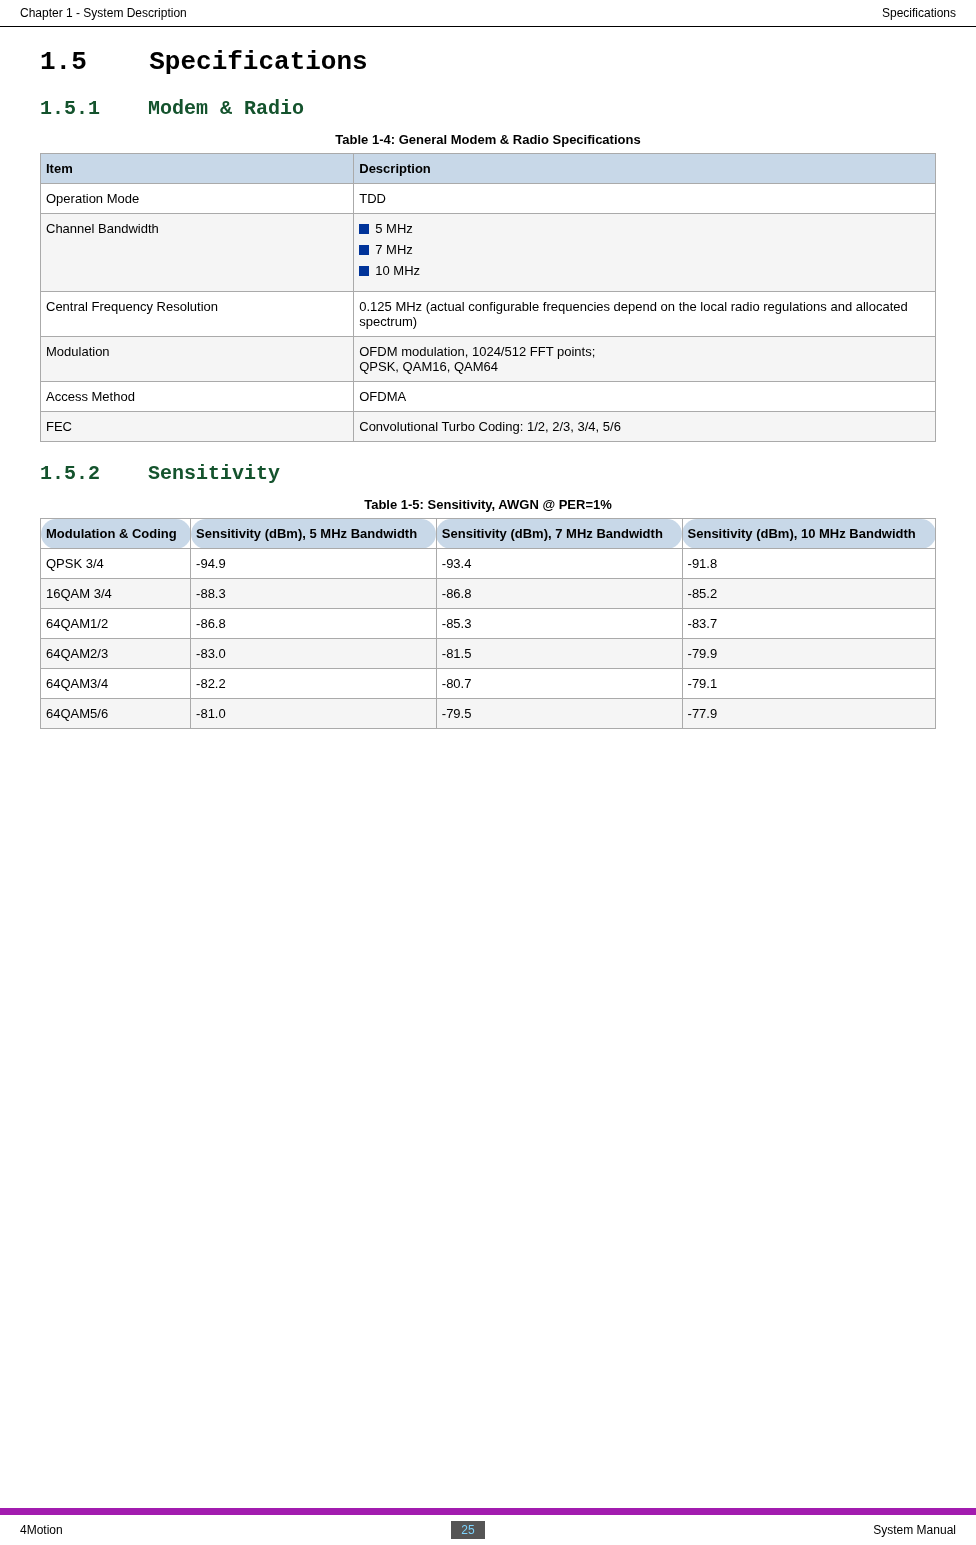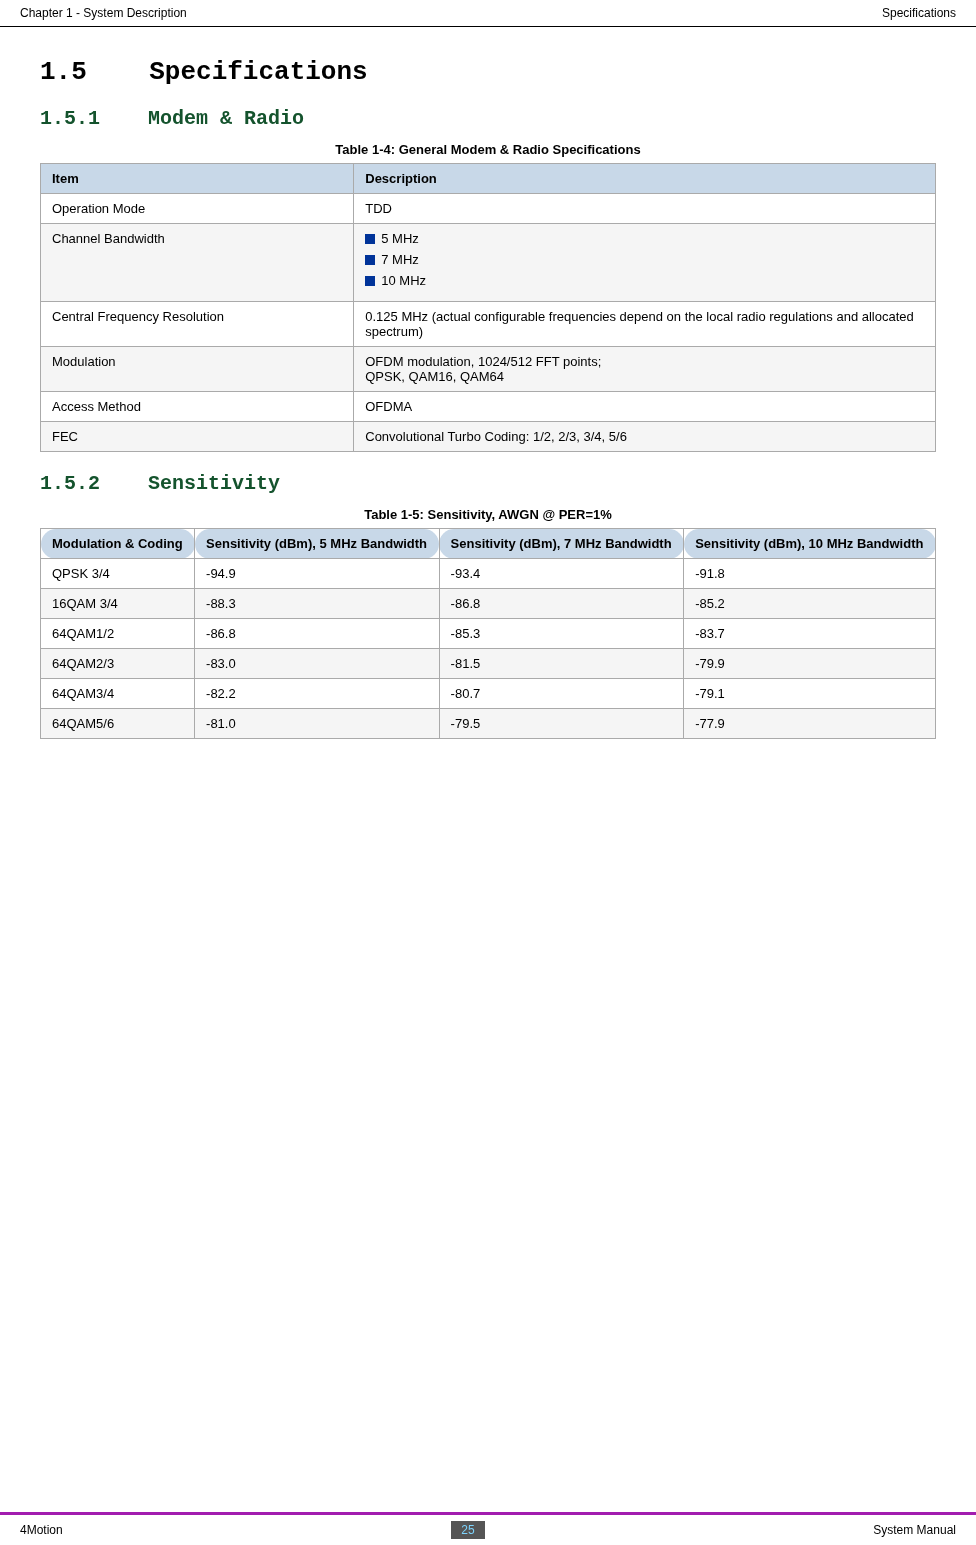--- a/index.html
+++ b/index.html
@@ -27,21 +27,21 @@
     
     .footer {
       position: absolute;
       bottom: 0;
       left: 0;
       right: 0;
       display: flex;
       justify-content: space-between;
       align-items: center;
       padding: 6px 20px;
-      border-top: 3px solid #a21caf;
+      border-top: 7px solid #a21caf;
       font-size: 12px;
     }
     .footer-center {
       background: #555;
       color: #7dd3fc;
       padding: 2px 10px;
       font-size: 12px;
     }
 
     
@@ -49,21 +49,21 @@
       padding: 20px 40px 60px 40px;
     }
 
     
     .section-title {
       font-family: 'Courier New', monospace;
       font-size: 26px;
       font-weight: bold;
       color: #000;
       margin-bottom: 20px;
-      margin-top: 10px;
+      margin-top: 0;
     }
     .subsection-title {
       font-family: 'Courier New', monospace;
       font-size: 20px;
       font-weight: bold;
       color: #14532d;
       margin-bottom: 12px;
       margin-top: 16px;
     }
 
@@ -76,21 +76,21 @@
     }
 
     
     table {
       width: 100%;
       border-collapse: collapse;
       margin-bottom: 20px;
     }
     table th, table td {
       border: 1px solid #aaa;
-      padding: 7px 11px;
+      padding: 7px 5px;
       vertical-align: top;
       font-size: 13px;
     }
     table thead tr {
       background: #c8d8e8;
     }
     table thead th {
       font-weight: bold;
       text-align: left;
     }

